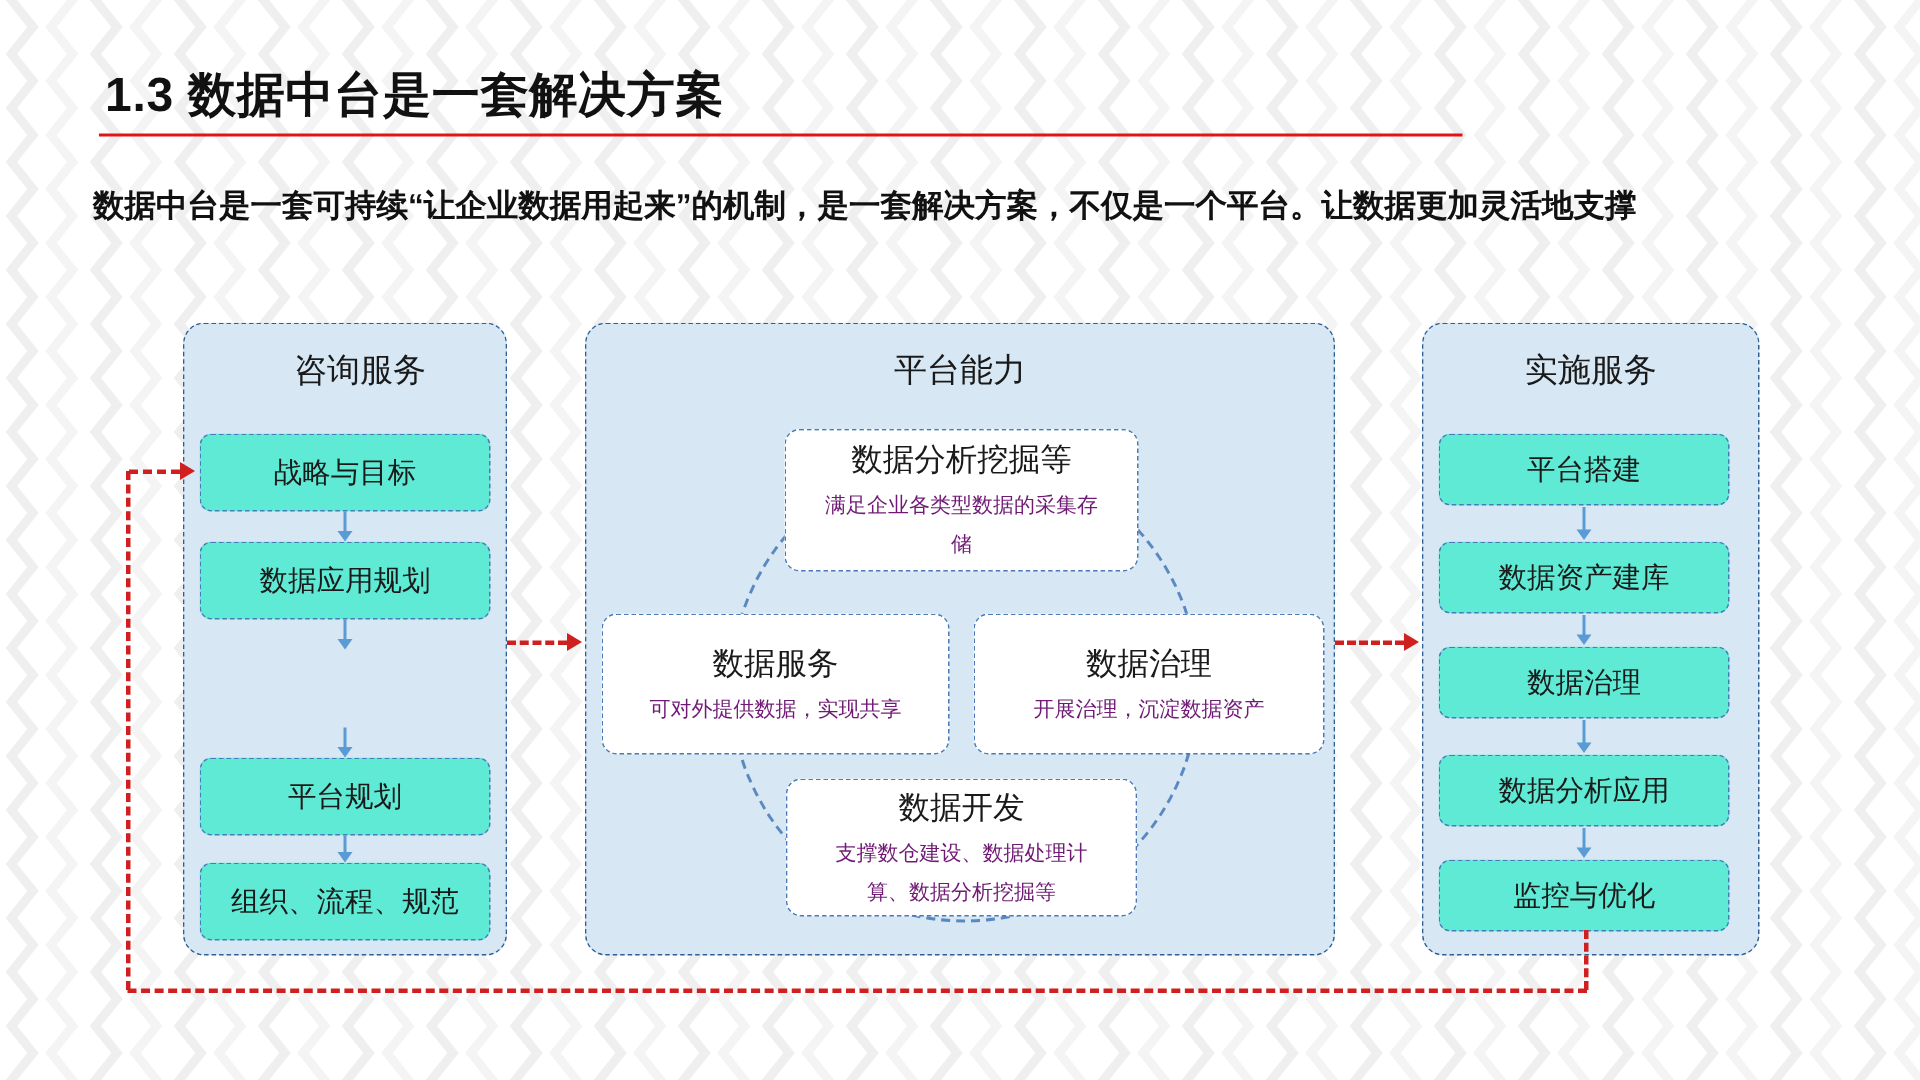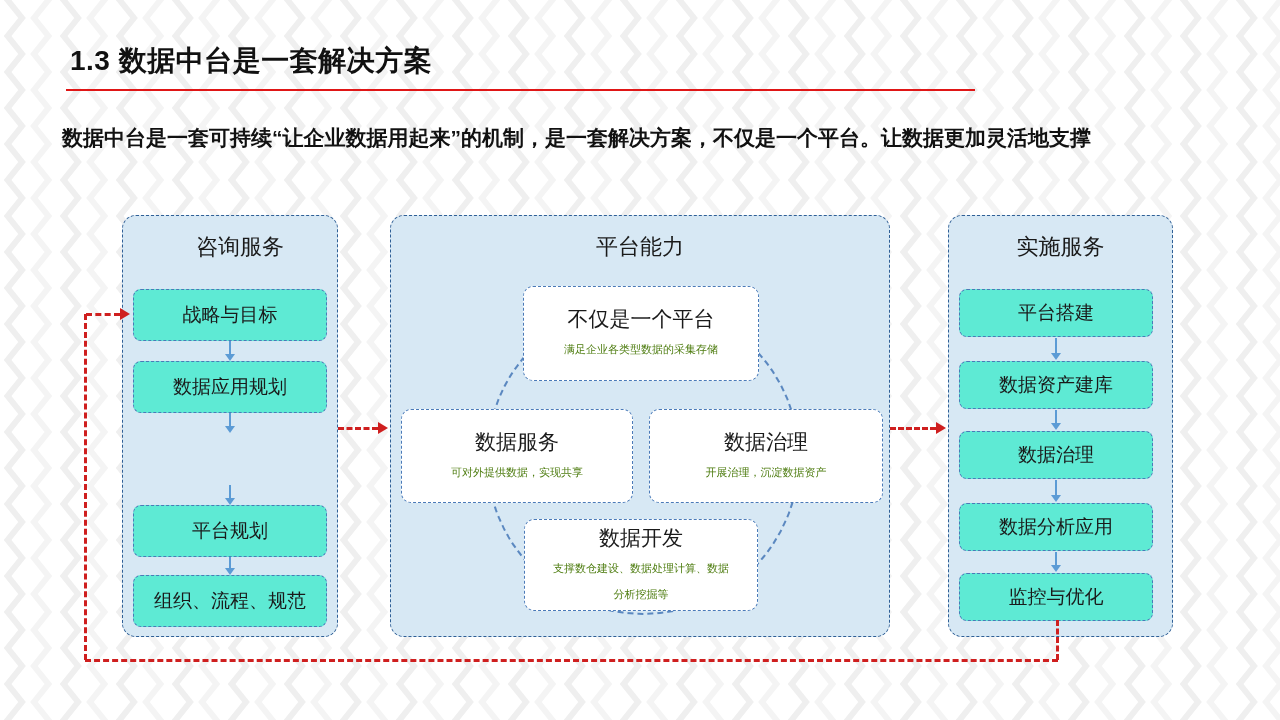--- a/index.html
+++ b/index.html
@@ -5,21 +5,21 @@
   html,body{margin:0;padding:0;}
   .slide{
     position:relative; width:1280px; height:720px; overflow:hidden;
     background:#ffffff;
     font-family:"Liberation Sans","DejaVu Sans",sans-serif;
     color:var(--text-dark,#1a1a1a);
   }
   .bg{position:absolute; left:0; top:0; z-index:0;}
   .title{
     position:absolute; left:70px; top:42px; margin:0; z-index:1;
-    font-size:28px; font-weight:bold; color:#111; letter-spacing:0.5px;
+    font-size:32px; font-weight:bold; color:#111; letter-spacing:0.5px;
   }
   .title-rule{
     position:absolute; left:66px; top:89px; width:909px; height:2px;
     background:var(--underline-red,#e01616); z-index:1;
   }
   .body{
     position:absolute; left:62px; top:118px; width:1135px; margin:0; z-index:1;
     font-size:21px; font-weight:bold; color:#111; line-height:40px;
   }
   .body span{display:block;}
@@ -56,21 +56,21 @@
   .circle{
     position:absolute; left:95px; top:85px; width:310px; height:310px;
     border:2px dashed #5b88c0; border-radius:50%; z-index:1;
   }
   .cap-box{
     position:absolute; box-sizing:border-box; z-index:2;
     background:#ffffff; border:1.5px dashed var(--box-border,#4a7ab8); border-radius:10px;
     display:flex; flex-direction:column; align-items:center; justify-content:center; gap:3px;
   }
   .cap-title{font-size:21px; color:#1a1a1a;}
-  .cap-desc{font-size:11px; color:#4d7c0f; text-align:center; line-height:26px;}
+  .cap-desc{font-size:14px; color:#701a75; text-align:center; line-height:26px;}
   .rline{position:absolute; z-index:5;}
   .rline.h{border-top:3px dashed var(--accent-red,#cf1f1f);}
   .rline.v{border-left:3px dashed var(--accent-red,#cf1f1f);}
   .rhead{
     position:absolute; z-index:5; width:0; height:0;
     border-top:6px solid transparent; border-bottom:6px solid transparent;
     border-left:10px solid var(--accent-red,#cf1f1f);
   }
 </style>
 </head>
@@ -105,21 +105,21 @@
     <div class="sbox" style="top:289px">平台规划</div>
     <div class="varrow" style="left:101px;top:341px;height:18px"></div>
     <div class="sbox" style="top:359px">组织、流程、规范</div>
   </section>
 
   <section class="panel" id="p-platform">
     <div class="panel-title">平台能力</div>
     <div class="circle"></div>
 
     <div class="cap-box" style="left:132px;top:70px;width:236px;height:95px">
-      <div class="cap-title">不仅是一个平台</div>
+      <div class="cap-title">数据分析挖掘等</div>
       <div class="cap-desc" style="max-width:182px">满足企业各类型数据的采集存储</div>
     </div>
 
     <div class="cap-box" style="left:10px;top:193px;width:232px;height:94px">
       <div class="cap-title">数据服务</div>
       <div class="cap-desc">可对外提供数据，实现共享</div>
     </div>
 
     <div class="cap-box" style="left:258px;top:193px;width:234px;height:94px">
       <div class="cap-title">数据治理</div>

